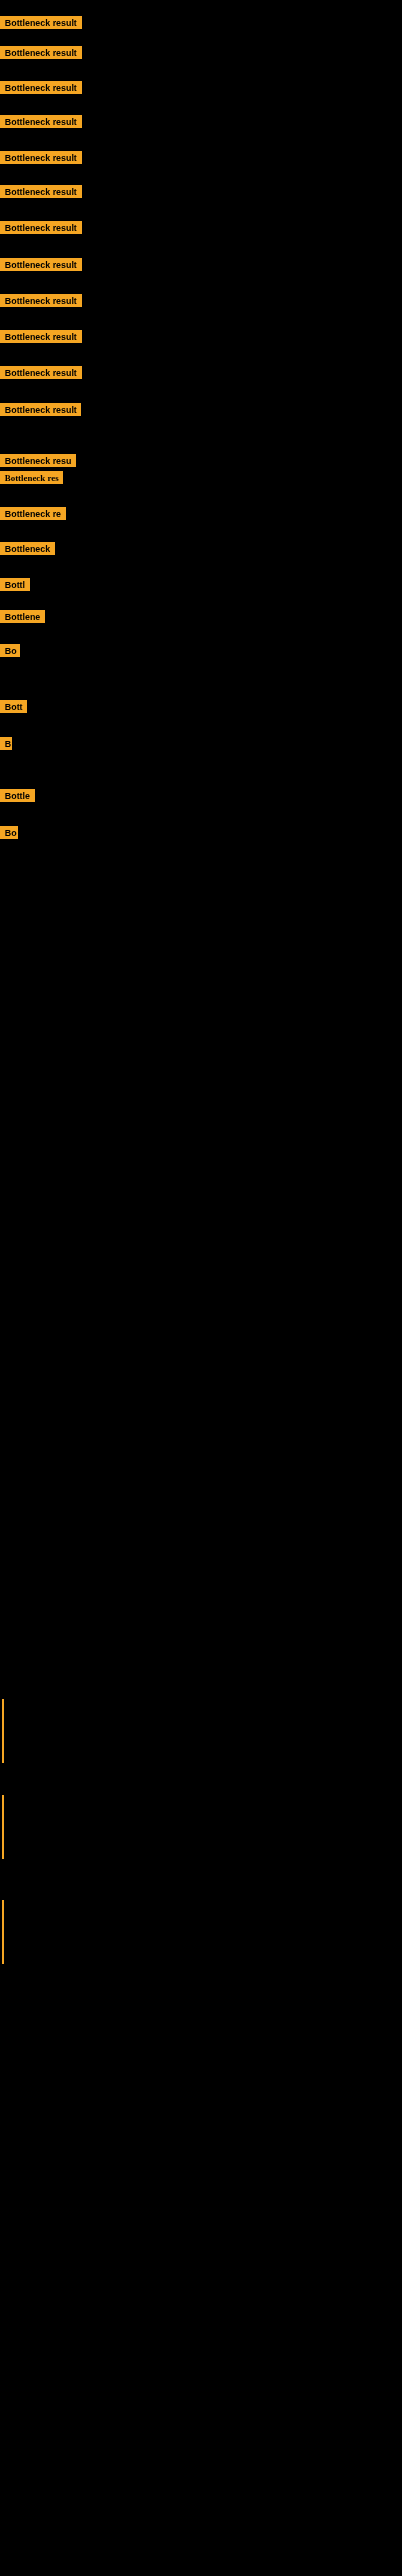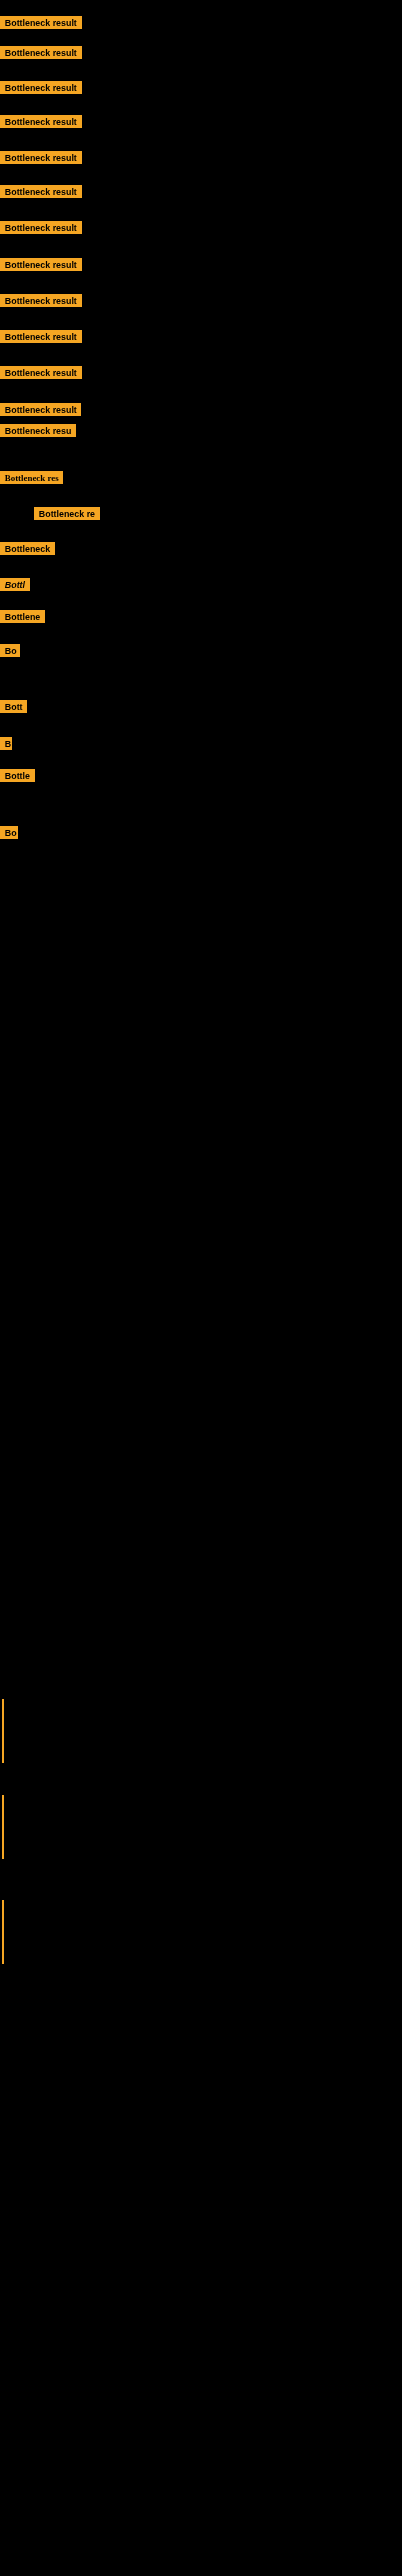--- a/index.html
+++ b/index.html
@@ -56,28 +56,28 @@
     <div class="badge-container" style="top: 81px; left: 0px;"><span class="bottleneck-badge" style="max-width: 93px;">Bottleneck result</span></div>
     <div class="badge-container" style="top: 115px; left: 0px;"><span class="bottleneck-badge" style="max-width: 93px;">Bottleneck result</span></div>
     <div class="badge-container" style="top: 151px; left: 0px;"><span class="bottleneck-badge" style="max-width: 89px;">Bottleneck result</span></div>
     <div class="badge-container" style="top: 185px; left: 0px;"><span class="bottleneck-badge" style="max-width: 87px;">Bottleneck result</span></div>
     <div class="badge-container" style="top: 221px; left: 0px;"><span class="bottleneck-badge" style="max-width: 89px;">Bottleneck result</span></div>
     <div class="badge-container" style="top: 258px; left: 0px;"><span class="bottleneck-badge" style="max-width: 87px;">Bottleneck result</span></div>
     <div class="badge-container" style="top: 294px; left: 0px;"><span class="bottleneck-badge" style="max-width: 87px;">Bottleneck result</span></div>
     <div class="badge-container" style="top: 330px; left: 0px;"><span class="bottleneck-badge" style="max-width: 87px;">Bottleneck result</span></div>
     <div class="badge-container" style="top: 366px; left: 0px;"><span class="bottleneck-badge" style="max-width: 85px;">Bottleneck result</span></div>
     <div class="badge-container" style="top: 403px; left: 0px;"><span class="bottleneck-badge" style="max-width: 81px;">Bottleneck result</span></div>
-    <div class="badge-container" style="top: 424px; left: 0px;"><span class="bottleneck-badge" style="max-width: 76px;">Bottleneck resu</span></div>
+    <div class="badge-container" style="top: 454px; left: 0px;"><span class="bottleneck-badge" style="max-width: 76px;">Bottleneck resu</span></div>
     <div class="badge-container" style="top: 471px; left: 0px; font-family: Liberation Serif, serif;"><span class="bottleneck-badge" style="max-width: 72px;">Bottleneck res</span></div>
-    <div class="badge-container" style="top: 507px; left: 0px; padding-left: 34px;"><span class="bottleneck-badge" style="max-width: 68px;">Bottleneck re</span></div>
+    <div class="badge-container" style="top: 507px; left: 0px;"><span class="bottleneck-badge" style="max-width: 68px;">Bottleneck re</span></div>
     <div class="badge-container" style="top: 542px; left: 0px;"><span class="bottleneck-badge" style="max-width: 60px;">Bottleneck</span></div>
-    <div class="badge-container" style="top: 578px; left: 0px;"><span class="bottleneck-badge" style="max-width: 36px; font-style: italic;">Bottl</span></div>
+    <div class="badge-container" style="top: 578px; left: 0px;"><span class="bottleneck-badge" style="max-width: 36px;">Bottl</span></div>
     <div class="badge-container" style="top: 610px; left: 0px;"><span class="bottleneck-badge" style="max-width: 48px;">Bottlene</span></div>
     <div class="badge-container" style="top: 644px; left: 0px;"><span class="bottleneck-badge" style="max-width: 20px;">Bo</span></div>
     <div class="badge-container" style="top: 700px; left: 0px;"><span class="bottleneck-badge" style="max-width: 31px;">Bott</span></div>
     <div class="badge-container" style="top: 737px; left: 0px;"><span class="bottleneck-badge" style="max-width: 12px;">B</span></div>
-    <div class="badge-container" style="top: 769px; left: 0px;"><span class="bottleneck-badge" style="max-width: 39px;">Bottle</span></div>
+    <div class="badge-container" style="top: 769px; left: 0px;"><span class="bottleneck-badge" style="max-width: 39px; margin-top: 20px;">Bottle</span></div>
     <div class="badge-container" style="top: 826px; left: 0px;"><span class="bottleneck-badge" style="max-width: 17.7px;">Bo</span></div>
     <div class="vertical-line" style="top: 1699px; height: 64px;"></div>
     <div class="vertical-line" style="top: 1795px; height: 64px;"></div>
     <div class="vertical-line" style="top: 1900px; height: 64px;"></div>
   </div>
 
 
 </body></html>

